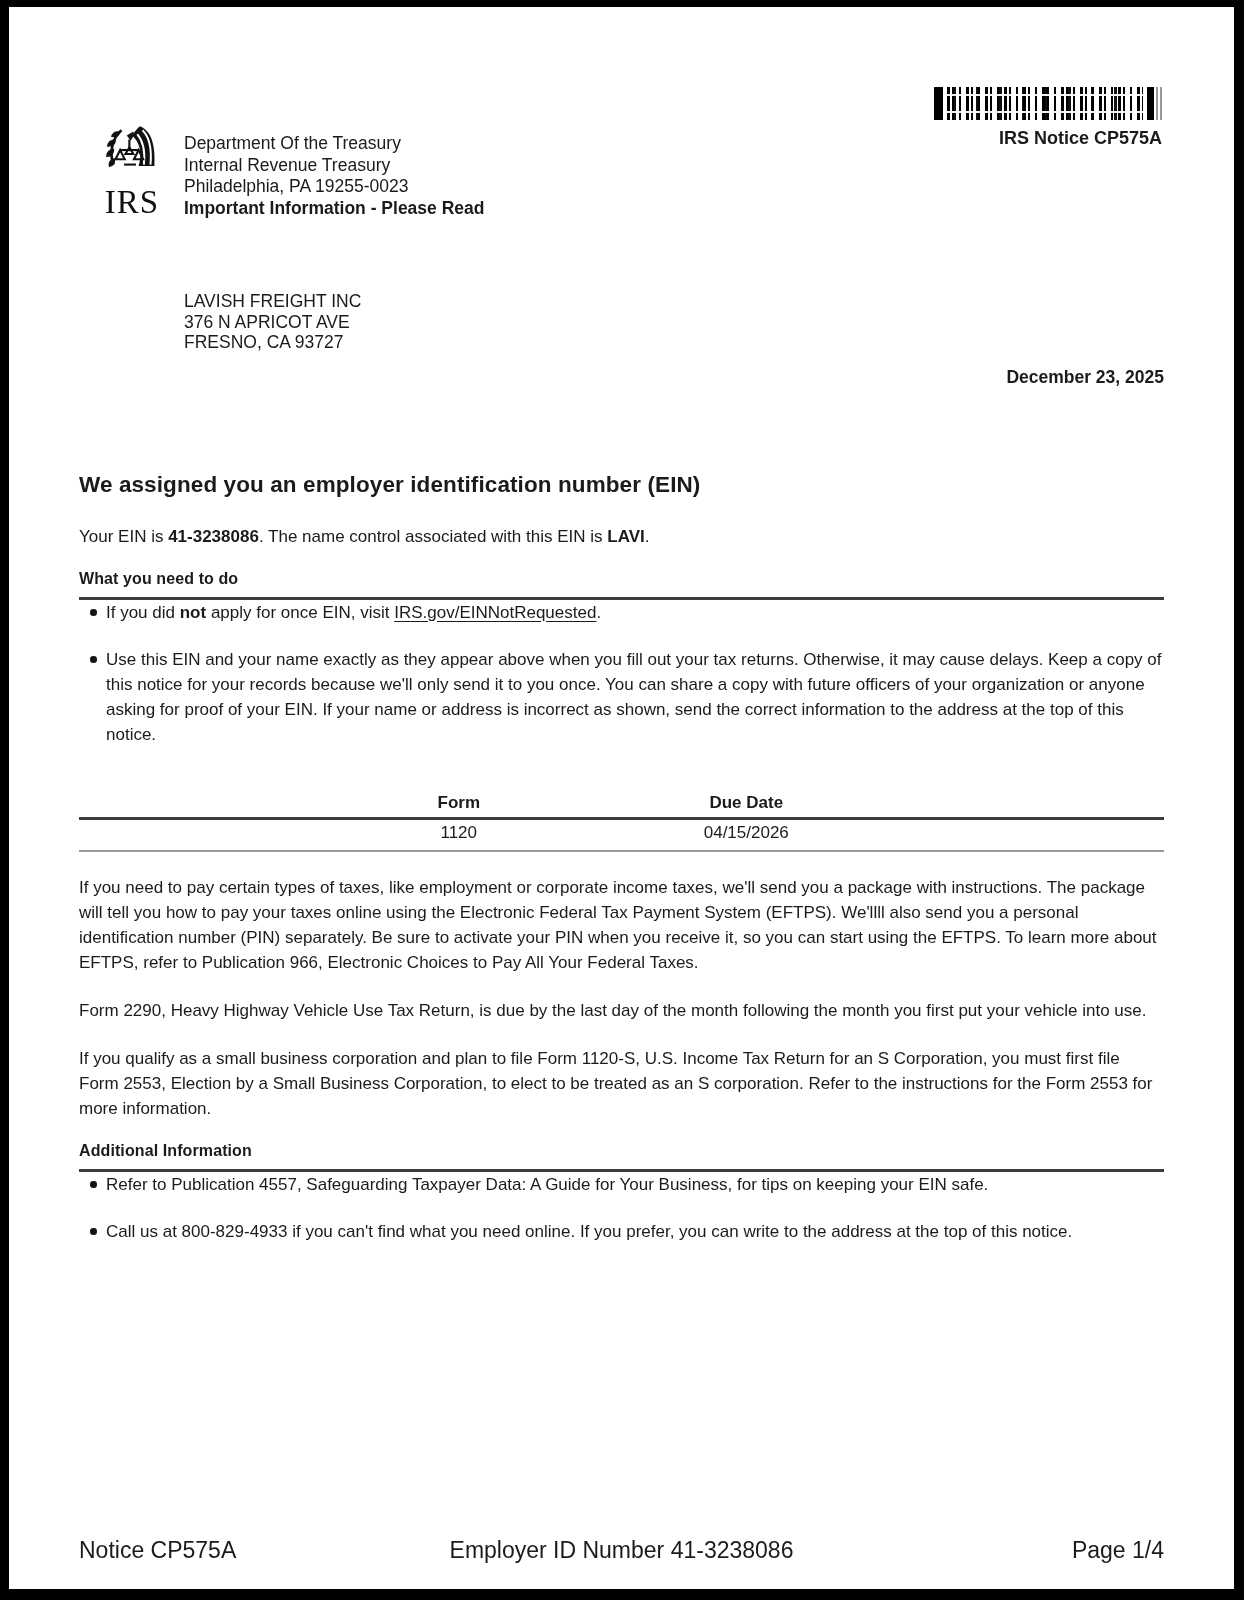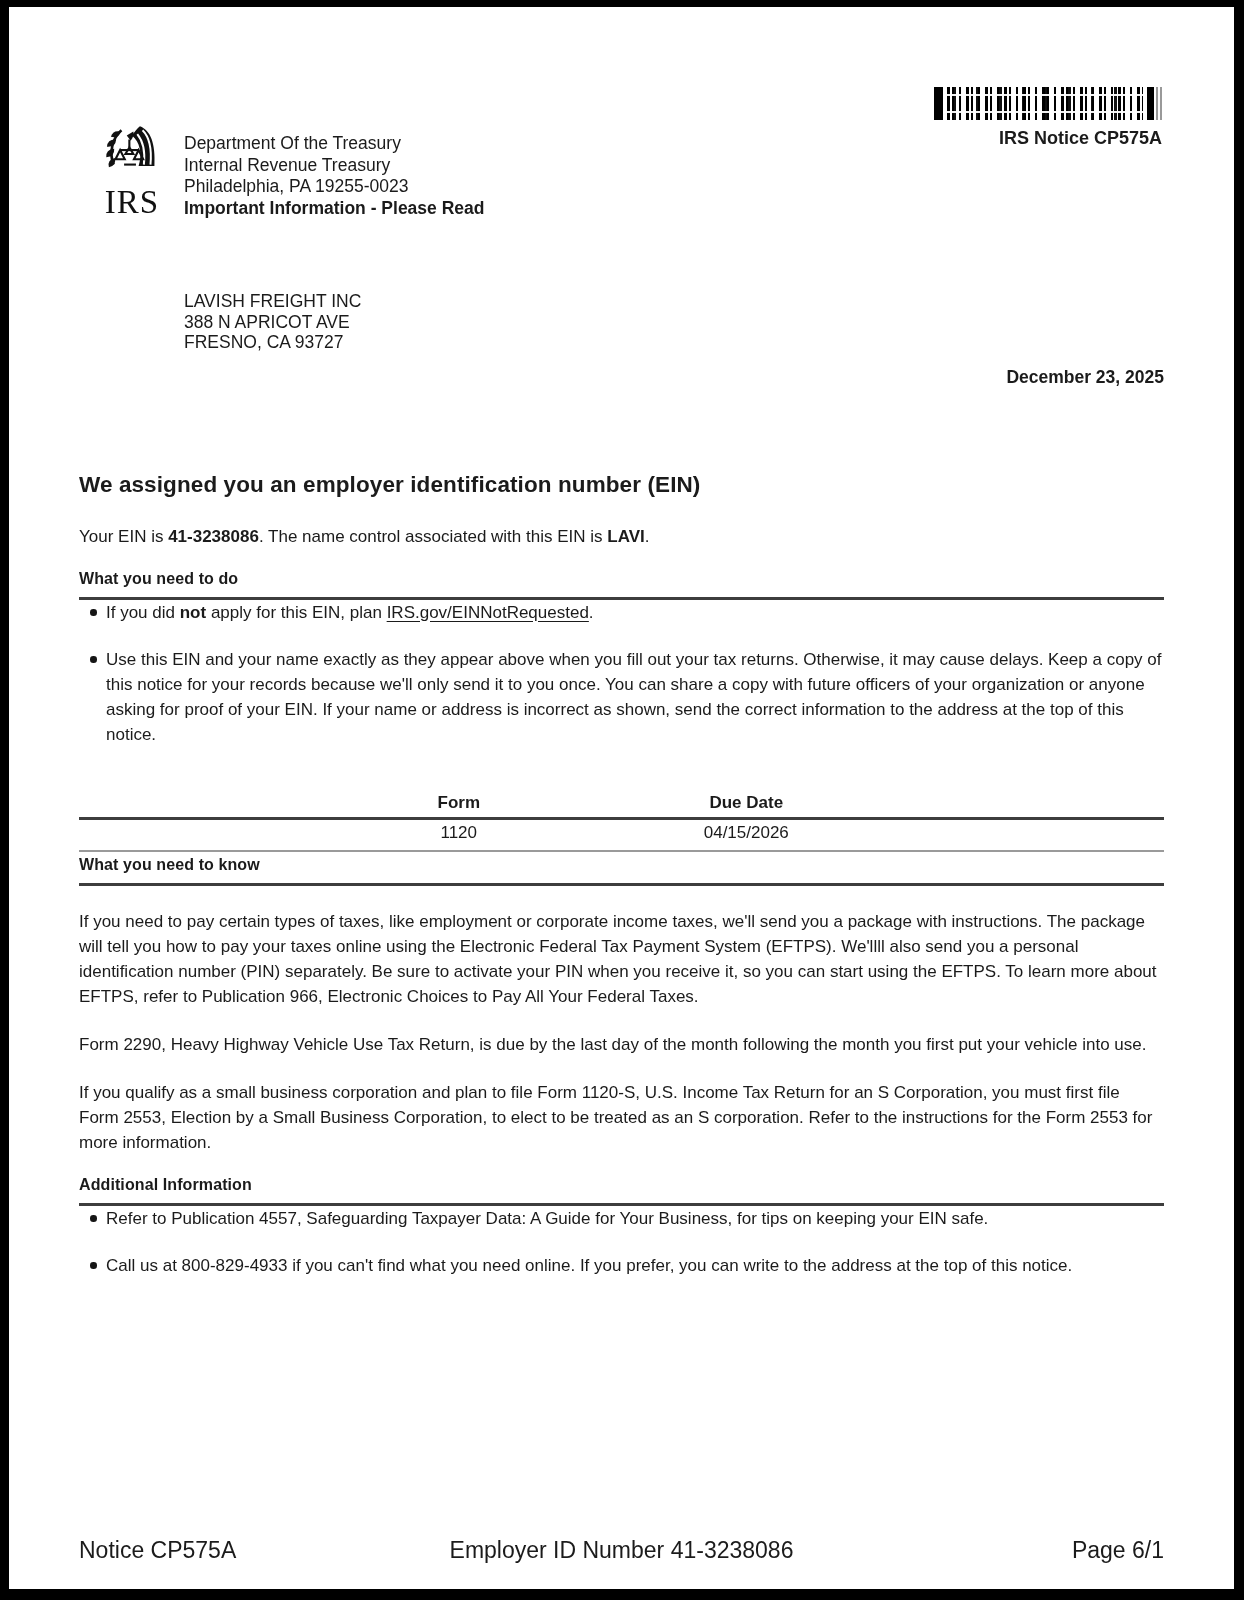--- a/index.html
+++ b/index.html
@@ -134,56 +134,55 @@
     <div class="agency">
       <div>Department Of the Treasury</div>
       <div>Internal Revenue Treasury</div>
       <div>Philadelphia, PA 19255-0023</div>
       <div class="bold">Important Information - Please Read</div>
     </div>
   </div>
 
   <div class="recipient">
     <div>LAVISH FREIGHT INC</div>
-    <div>388 N APRICOT AVE</div>
+    <div>376 N APRICOT AVE</div>
     <div>FRESNO, CA 93727</div>
   </div>
 
   <div class="date-line">December 23, 2025</div>
 
   <h1 class="doc-title">We assigned you an employer identification number (EIN)</h1>
   <p class="ein-line"><span>Your EIN is </span><b>41-3238086</b><span>. The name control associated with this EIN is </span><b>LAVI</b><span>.</span></p>
 
   <h2 class="sect sect-todo">What you need to do</h2>
   <ul class="bullets bullets-todo">
-    <li><span>If you did </span><b>not</b><span> apply for this EIN, plan </span><span class="doclink">IRS.gov/EINNotRequested</span><span>.</span></li>
+    <li><span>If you did </span><b>not</b><span> apply for once EIN, visit </span><span class="doclink">IRS.gov/EINNotRequested</span><span>.</span></li>
     <li>Use this EIN and your name exactly as they appear above when you fill out your tax returns. Otherwise, it may cause delays. Keep a copy of this notice for your records because we'll only send it to you once. You can share a copy with future officers of your organization or anyone asking for proof of your EIN. If your name or address is incorrect as shown, send the correct information to the address at the top of this notice.</li>
   </ul>
 
   <div class="formtable">
     <div class="ft-row ft-head">
       <span class="ft-c1">Form</span>
       <span class="ft-c2">Due Date</span>
     </div>
     <div class="ft-row ft-data">
       <span class="ft-c1">1120</span>
       <span class="ft-c2">04/15/2026</span>
     </div>
   </div>
 
-  <h2 class="sect sect-know">What you need to know</h2>
   <p class="para">If you need to pay certain types of taxes, like employment or corporate income taxes, we'll send you a package with instructions. The package will tell you how to pay your taxes online using the Electronic Federal Tax Payment System (EFTPS). We'llll also send you a personal identification number (PIN) separately. Be sure to activate your PIN when you receive it, so you can start using the EFTPS. To learn more about EFTPS, refer to Publication 966, Electronic Choices to Pay All Your Federal Taxes.</p>
   <p class="para">Form 2290, Heavy Highway Vehicle Use Tax Return, is due by the last day of the month following the month you first put your vehicle into use.</p>
   <p class="para">If you qualify as a small business corporation and plan to file Form 1120-S, U.S. Income Tax Return for an S Corporation, you must first file Form 2553, Election by a Small Business Corporation, to elect to be treated as an S corporation. Refer to the instructions for the Form 2553 for more information.</p>
 
   <h2 class="sect sect-add">Additional Information</h2>
   <ul class="bullets bullets-add">
     <li>Refer to Publication 4557, Safeguarding Taxpayer Data: A Guide for Your Business, for tips on keeping your EIN safe.</li>
     <li>Call us at 800-829-4933 if you can't find what you need online. If you prefer, you can write to the address at the top of this notice.</li>
   </ul>
 
   <div class="footer">
     <span>Notice CP575A</span>
     <span class="center">Employer ID Number 41-3238086</span>
-    <span>Page 6/1</span>
+    <span>Page 1/4</span>
   </div>
 
 </div>
 
 </body></html>

